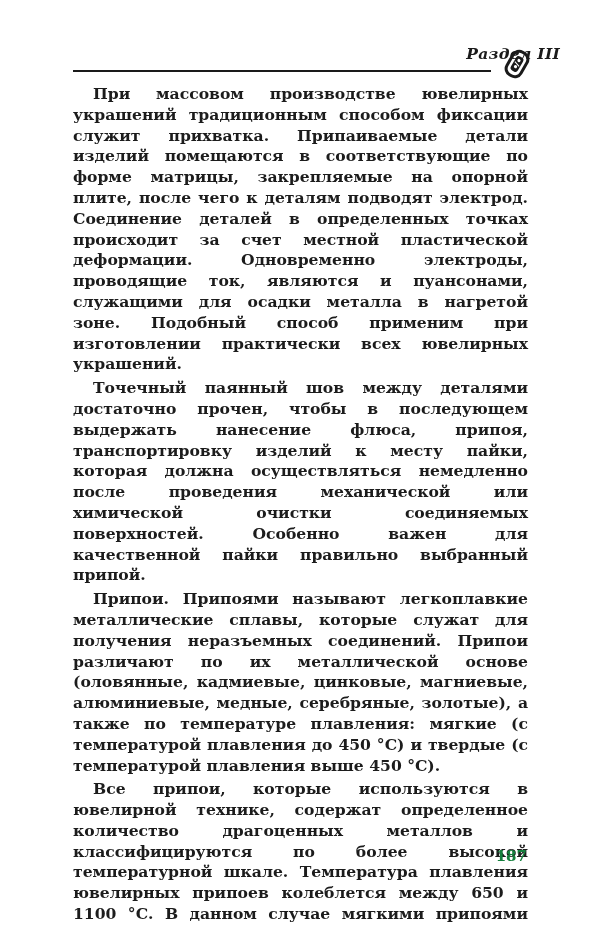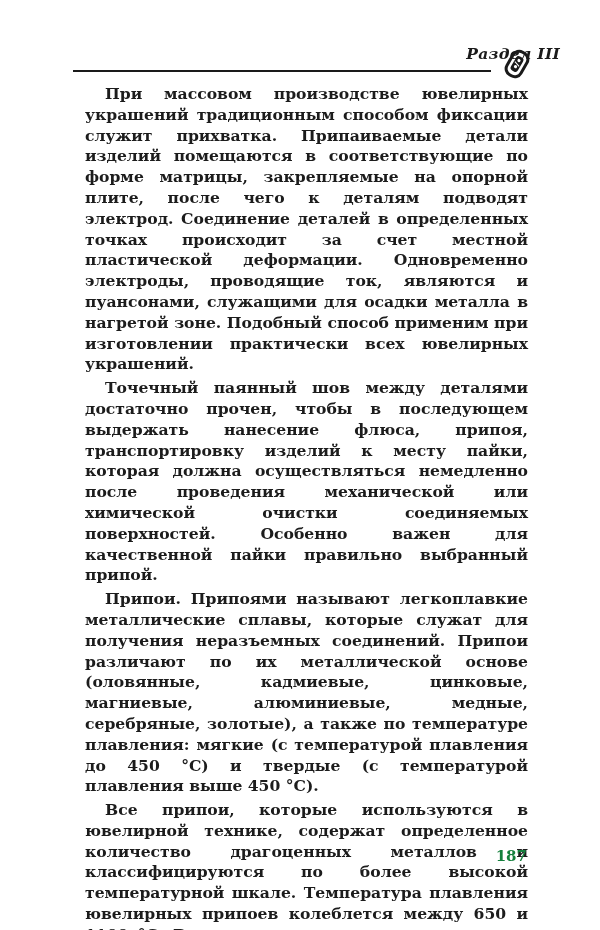--- a/index.html
+++ b/index.html
@@ -13,21 +13,21 @@
     position:absolute; left:73px; top:70px; width:418px; height:2px; background:#1a1a1a;
   }
   .header-icon {
     position:absolute; left:503px; top:48px; width:28px; height:32px;
   }
   .text-block {
     position:absolute; left:73px; top:84px; width:455px;
     font-family:"DejaVu Serif", serif; font-weight:bold; font-size:15.6px;
     line-height:20.8px; color:#1c1c1c; text-align:justify;
   }
-  .para { margin:0 0 3px 12px; text-indent:20px; }
+  .para { margin:0 0 3px 0; text-indent:20px; }
   .page-number {
     position:absolute; right:73px; top:847px;
     font-family:"DejaVu Serif", serif; font-weight:bold; font-size:15px; color:#15803d;
   }
 </style>
 </head>
 <body>
 
 <div>
   <div class="header-title">Раздел III</div>

